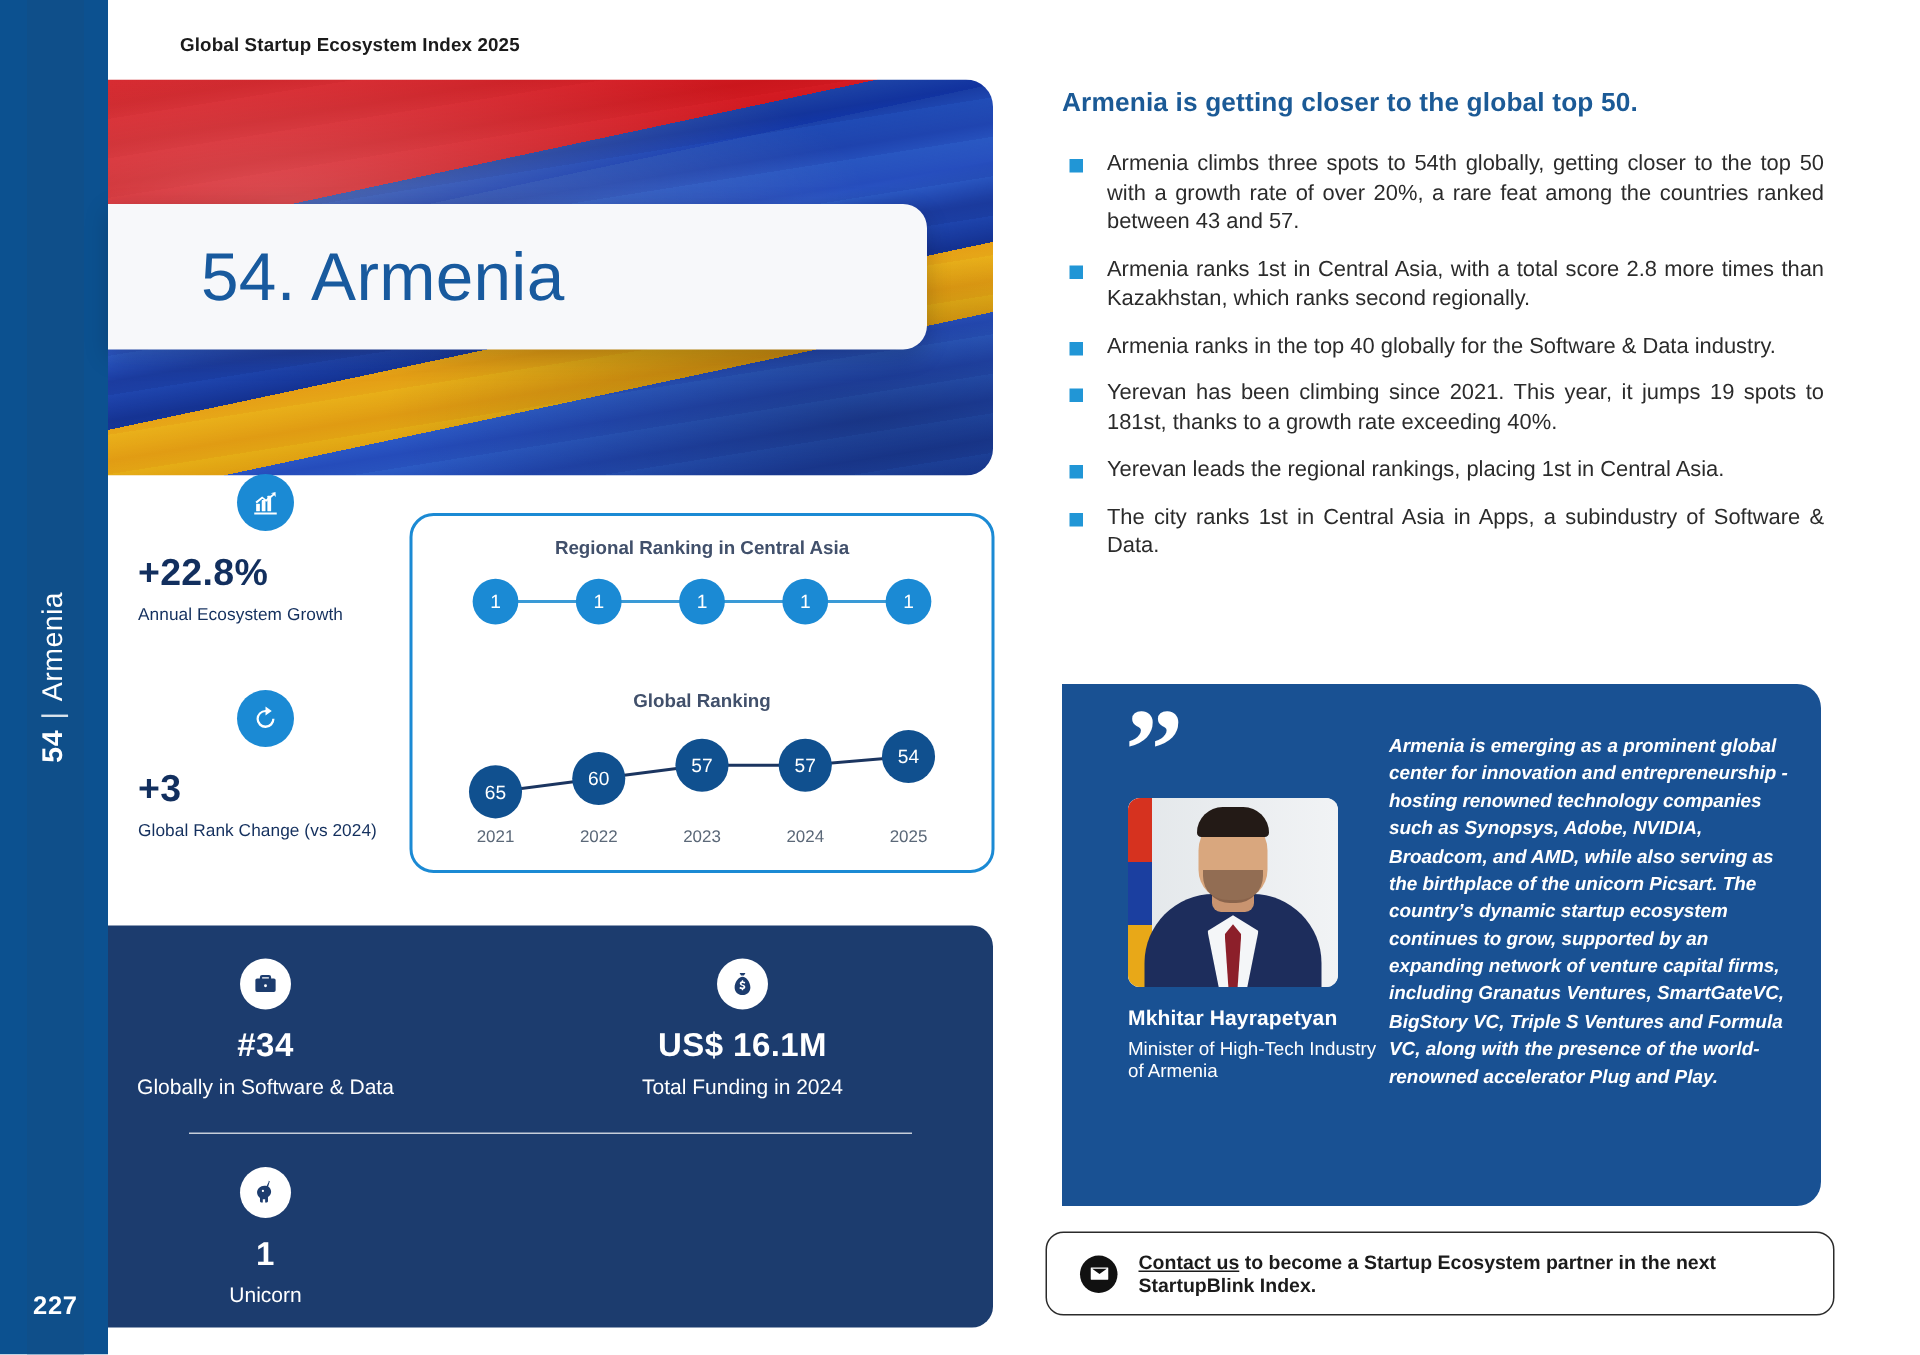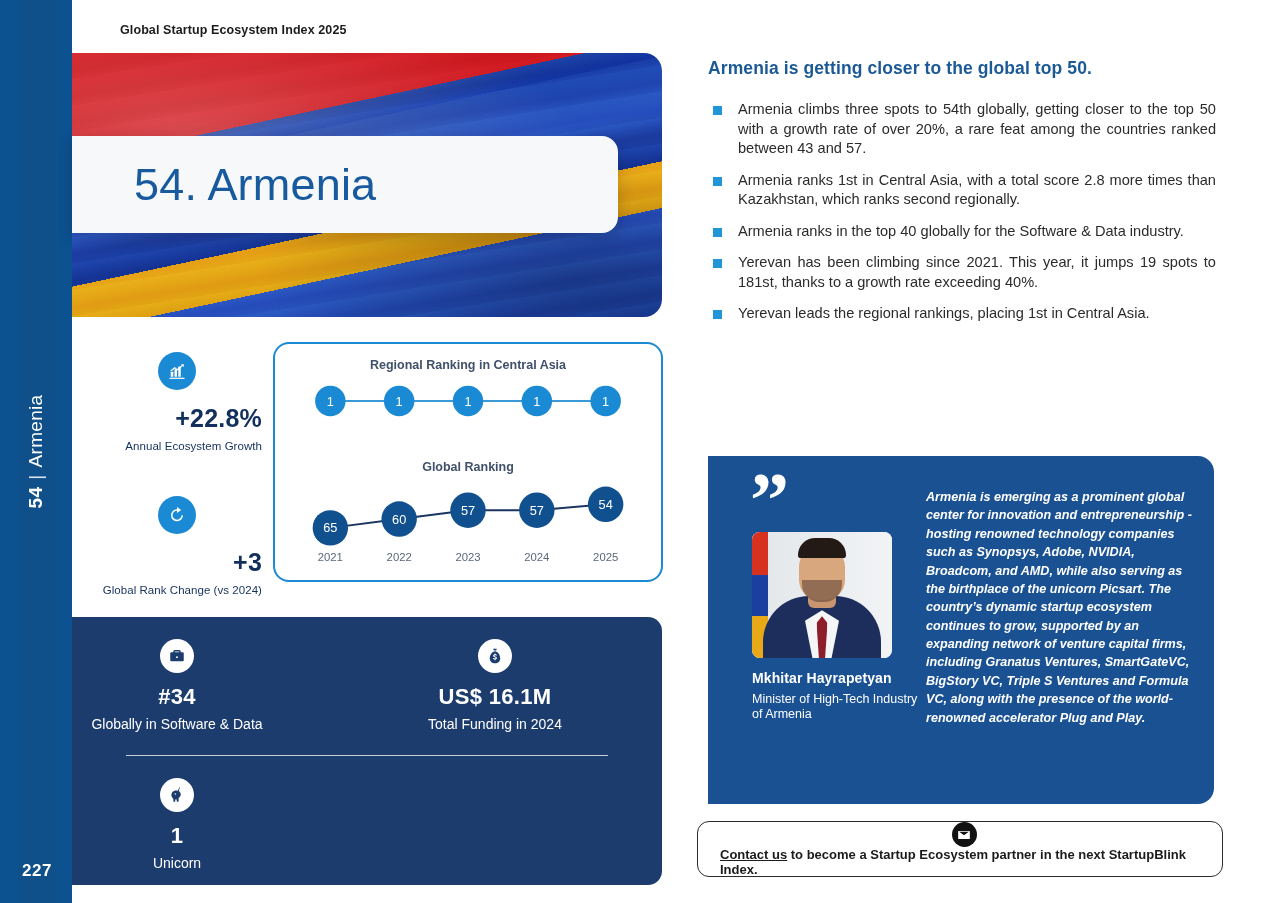--- a/index.html
+++ b/index.html
@@ -91,22 +91,22 @@
     display: flex; align-items: center;
   }
   .title-card .title {
     margin-left: 62px;
     font-size: 45px; font-weight: 400;
     color: #185a9e; letter-spacing: .2px;
   }
 
   
   .kpi-col {
-    position: absolute; left: 92px; top: 352px; width: 170px;
-    text-align: right;
+    position: absolute; left: 92px; top: 316px; width: 170px;
+    text-align: left;
   }
   .kpi-block { margin-bottom: 44px; }
   .kpi-icon {
     width: 38px; height: 38px; border-radius: 50%;
     background: #1b8ad4; margin: 0 auto 14px;
     display: flex; align-items: center; justify-content: center;
   }
   .kpi-icon svg { width: 20px; height: 20px; fill: #ffffff; }
   .kpi-value {
     font-size: 25px; font-weight: 700; color: #122f5e; letter-spacing: .2px;
@@ -262,21 +262,21 @@
     font-style: italic; font-weight: 700;
     color: #ffffff;
   }
 
   
   .contact-bar {
     position: absolute; left: 697px; top: 821px;
     width: 526px; height: 56px;
     border: 1.4px solid #2b2b2b;
     border-radius: 12px;
-    display: flex; align-items: center; padding-left: 22px; flex-direction: column;
+    display: flex; align-items: center; padding-left: 22px;
   }
   .mail-icon {
     width: 25px; height: 25px; border-radius: 50%;
     background: #111111; margin-right: 14px; flex: 0 0 auto;
     display: flex; align-items: center; justify-content: center;
   }
   .mail-icon svg { width: 14px; height: 14px; fill: #ffffff; }
   .contact-text { font-size: 13px; font-weight: 700; color: #1b1b1b; }
   .contact-text a, .contact-text .lnk {
     color: #1b1b1b; text-decoration: underline;
@@ -451,20 +451,24 @@
       <span>Armenia ranks in the top 40 globally for the Software &amp; Data industry.</span>
     </li>
     <li>
       <span class="sq"></span>
       <span>Yerevan has been climbing since 2021. This year, it jumps 19 spots to 181st, thanks to a growth rate exceeding 40%.</span>
     </li>
     <li>
       <span class="sq"></span>
       <span>Yerevan leads the regional rankings, placing 1st in Central Asia.</span>
     </li>
+    <li>
+      <span class="sq"></span>
+      <span>The city ranks 1st in Central Asia in Apps, a subindustry of Software &amp; Data.</span>
+    </li>
   </ul>
 
   <div class="quote-box">
     <div class="quote-left">
       <div class="quote-mark">”</div>
       <div class="portrait">
         <div class="p-bg"></div>
         <div class="p-flagstripe"></div>
         <div class="p-suit"></div>
         <div class="p-shirt"></div>

